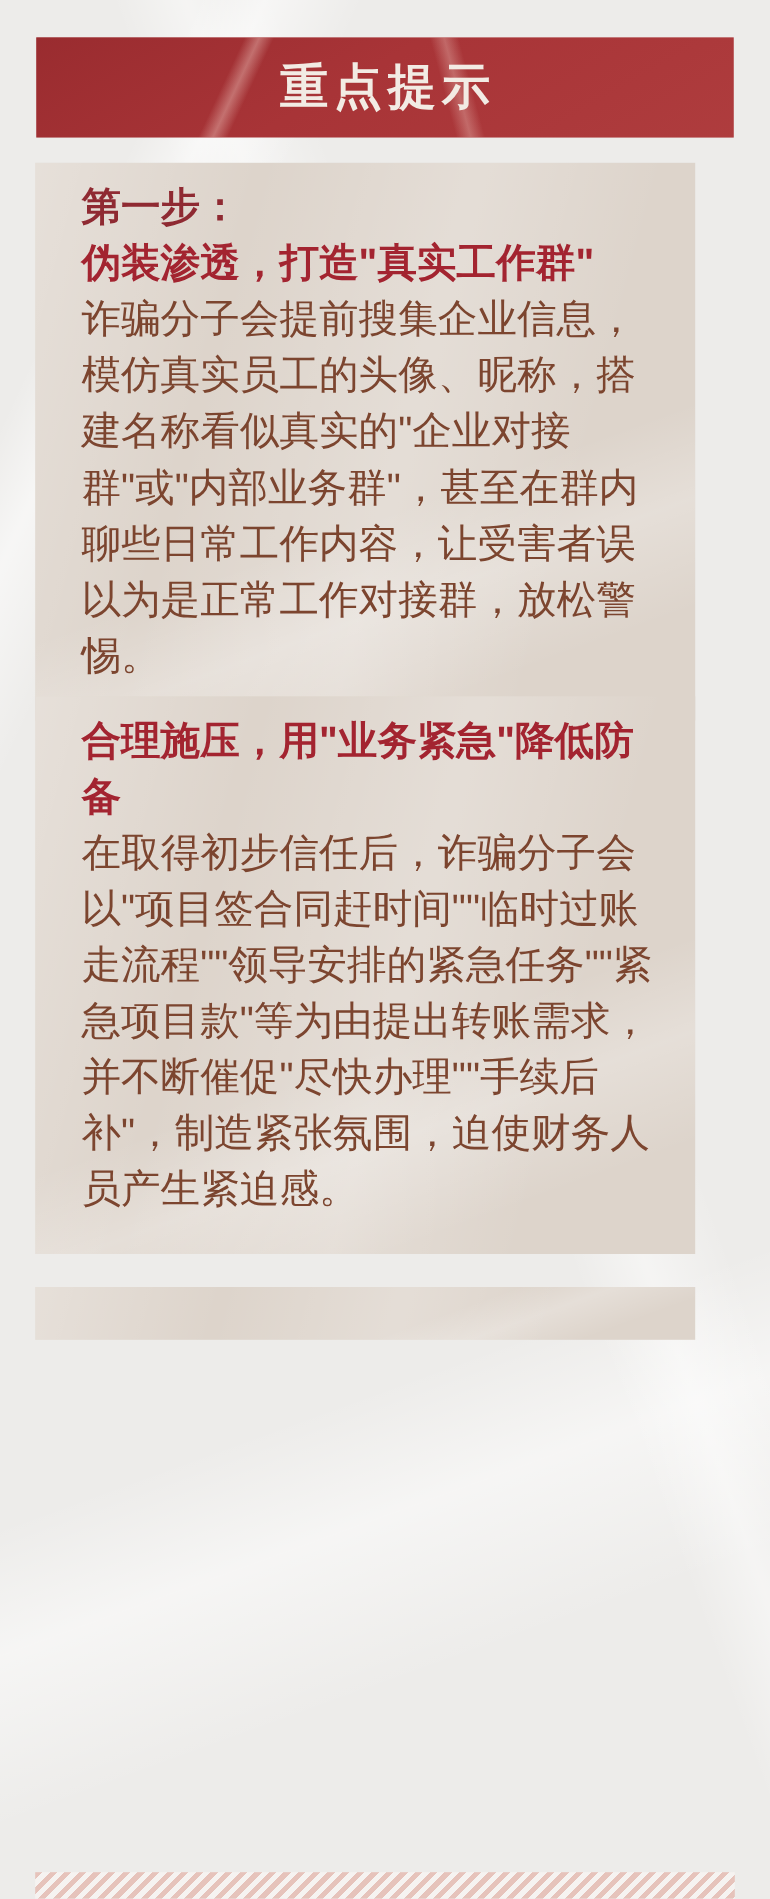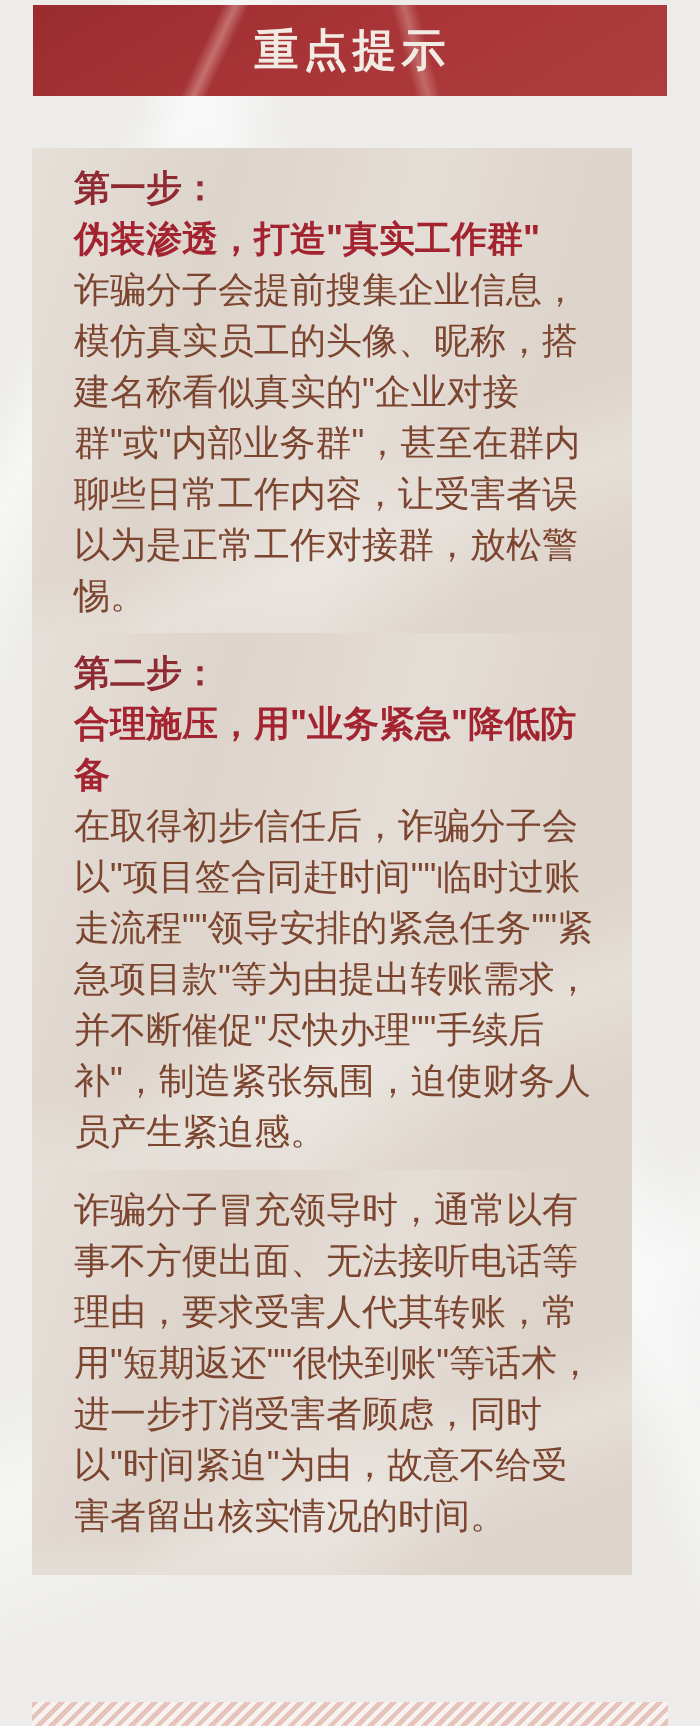--- a/index.html
+++ b/index.html
@@ -11,21 +11,21 @@
     background-color: #edecea;
     background-image:
       linear-gradient(115deg, rgba(255,255,255,0) 12%, rgba(255,255,255,0.55) 16%, rgba(255,255,255,0) 22%),
       linear-gradient(70deg,  rgba(255,255,255,0) 55%, rgba(255,255,255,0.45) 60%, rgba(255,255,255,0) 66%),
       linear-gradient(160deg, rgba(255,255,255,0) 70%, rgba(255,255,255,0.5) 76%, rgba(255,255,255,0) 84%);
     font-family: "Liberation Sans", "DejaVu Sans", sans-serif;
   }
 
   .banner {
     position: absolute;
-    left: 33px; top: 5px;
+    left: 33px; top: 34px;
     width: 634px; height: 91px;
     background-color: #a83437;
     background-image:
       linear-gradient(115deg, rgba(0,0,0,0) 28%, rgba(233,188,181,0.45) 30%, rgba(0,0,0,0) 32%),
       linear-gradient(75deg,  rgba(0,0,0,0) 58%, rgba(233,188,181,0.38) 60%, rgba(0,0,0,0) 62%),
       linear-gradient(150deg, rgba(142,37,41,0.55) 0%, rgba(0,0,0,0) 45%, rgba(187,76,74,0.35) 100%);
     display: flex;
     align-items: center;
     justify-content: center;
   }
@@ -85,22 +85,20 @@
   <div class="banner-title">重点提示</div>
 </div>
 
 <div class="card card-1">
   <div class="step-label">第一步：</div>
   <div class="step-subtitle">伪装渗透，打造"真实工作群"</div>
   <p class="step-body">诈骗分子会提前搜集企业信息，模仿真实员工的头像、昵称，搭建名称看似真实的"企业对接群"或"内部业务群"，甚至在群内聊些日常工作内容，让受害者误以为是正常工作对接群，放松警惕。</p>
 </div>
 
 <div class="card card-2">
-  <div class="step-label">第二步：</div>
   <div class="step-subtitle">合理施压，用"业务紧急"降低防备</div>
   <p class="step-body">在取得初步信任后，诈骗分子会以"项目签合同赶时间""临时过账走流程""领导安排的紧急任务""紧急项目款"等为由提出转账需求，并不断催促"尽快办理""手续后补"，制造紧张氛围，迫使财务人员产生紧迫感。</p>
 </div>
 
 <div class="card card-3">
-  <p class="step-body">诈骗分子冒充领导时，通常以有事不方便出面、无法接听电话等理由，要求受害人代其转账，常用"短期返还""很快到账"等话术，进一步打消受害者顾虑，同时以"时间紧迫"为由，故意不给受害者留出核实情况的时间。</p>
 </div>
 
 <div class="stripe-bar"></div>
 
 </body></html>

